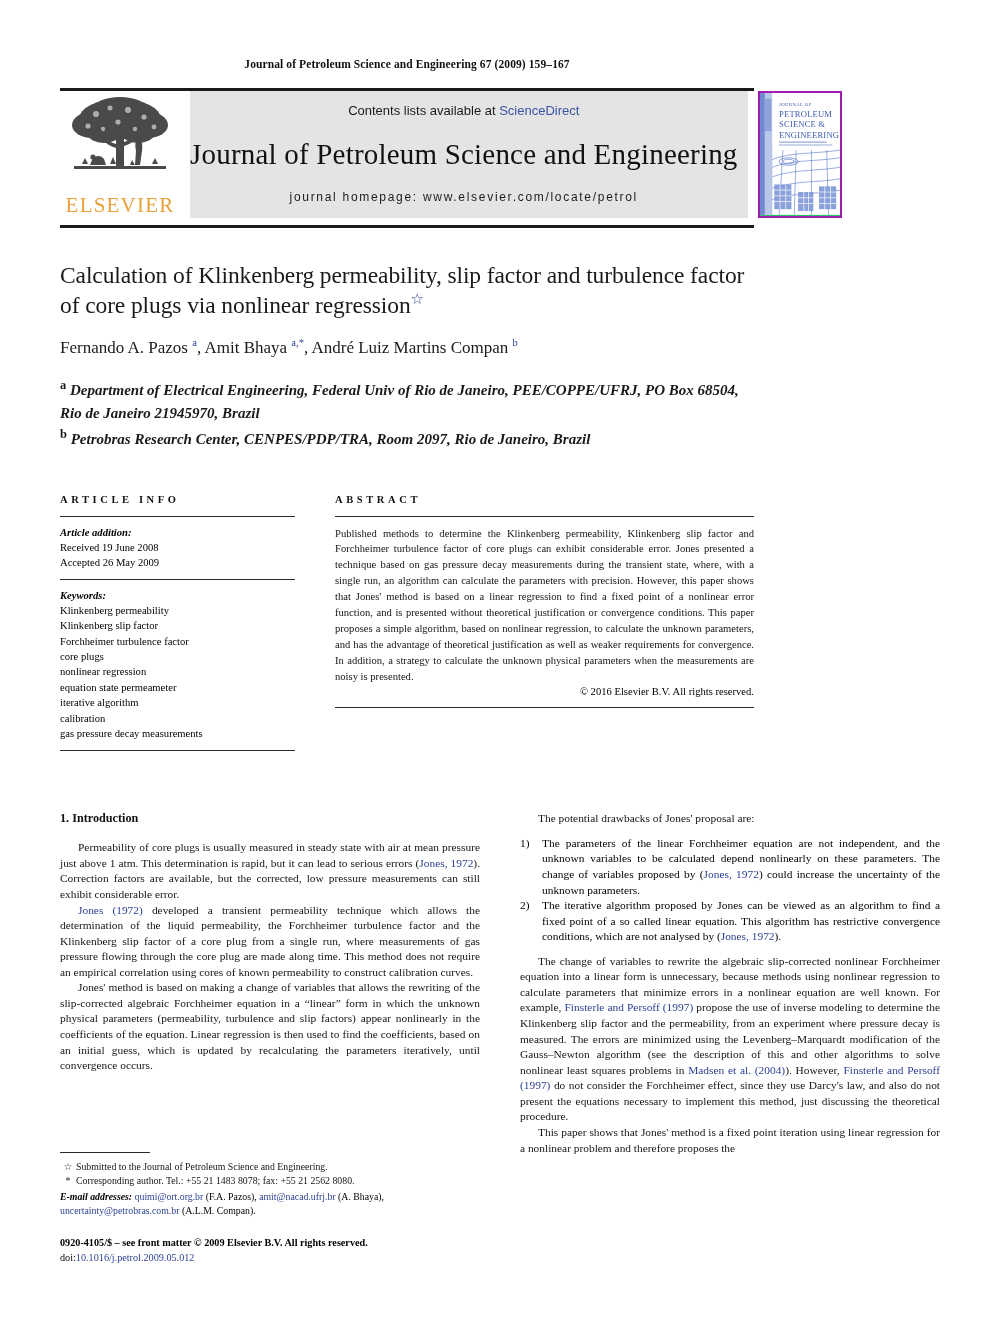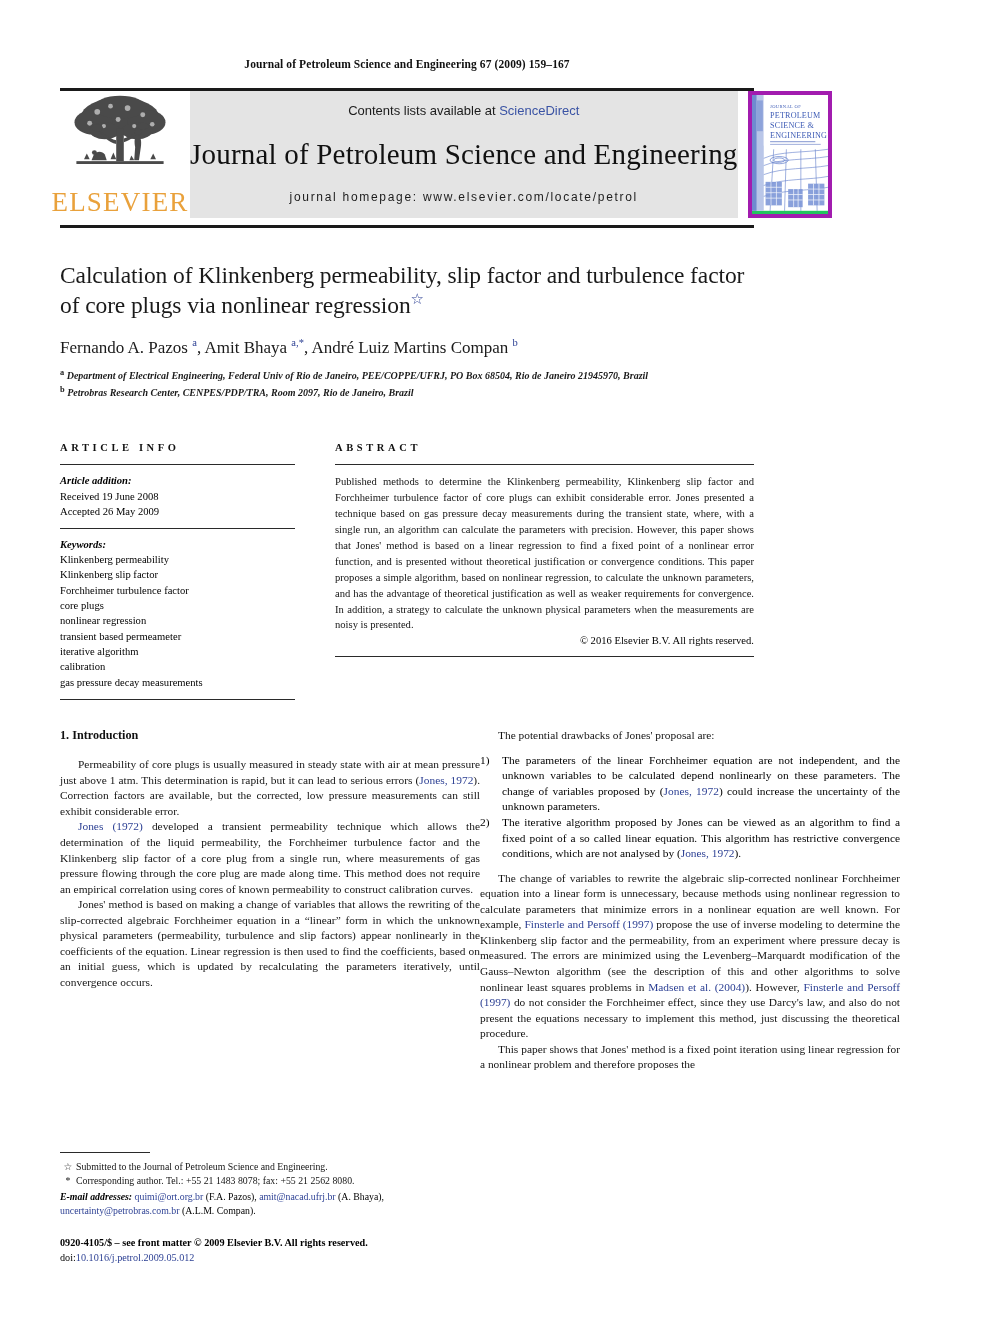--- a/index.html
+++ b/index.html
@@ -36,35 +36,35 @@
   }
   .elsevier-logo {
     width: 120px; flex: 0 0 120px;
     display: flex; flex-direction: column;
     align-items: center; justify-content: flex-end;
     padding-bottom: 2px;
   }
   .elsevier-logo svg { display:block; }
   .elsevier-wordmark {
     font-family: "Liberation Serif", serif;
-    font-size: 27px;
+    font-size: 21px;
     letter-spacing: 1.2px;
     color: #E9A13B;
     line-height: 1;
     margin-top: 7px;
   }
   .journal-banner {
     flex: 1 1 auto;
     background: #e4e4e4;
     margin: 0 10px;
     display: flex;
     flex-direction: column;
     align-items: center;
     justify-content: space-between;
-    padding: 12px 0 14px 0;
+    padding: 12px 10px 14px 0;
   }
   .contents-line {
     font-family: "Liberation Sans", sans-serif;
     font-size: 13px;
     color: #1c1c1c;
   }
   .contents-line .sd { color: #3a53a4; }
   .journal-title-big {
     font-family: "Liberation Serif", serif;
     font-size: 29px;
@@ -73,21 +73,21 @@
     white-space: nowrap;
   }
   .homepage-line {
     font-family: "Liberation Sans", sans-serif;
     font-size: 12px;
     letter-spacing: 1.7px;
     color: #1c1c1c;
   }
   .cover-thumb {
     width: 84px; flex: 0 0 84px;
-    border: 4px solid #a21caf;
+    border: 2px solid #a21caf;
     position: relative;
     overflow: hidden;
     background: #22c55e;
   }
   .cover-inner { position:absolute; inset:0; }
   .masthead-rule {
     border-bottom: 3px solid #1a1a1a;
     margin-top: 7px;
   }
 
@@ -100,25 +100,25 @@
     letter-spacing: -.1px;
   }
   .title .star { color:#2b3f93; font-size: 15px; vertical-align: super; }
   .authors {
     font-size: 17px;
     margin-top: 17px;
     color: #1a1a1a;
   }
   .authors sup { color:#2b3f93; font-size: 10.5px; }
   .affil {
-    font-size: 10px;
+    font-size: 15px;
     font-style: italic;
     font-weight: bold;
     line-height: 1.55;
-    margin-top: 9px;
+    margin-top: 18px;
     color: #1a1a1a;
   }
   .affil sup { font-style: normal; }
 
   
   .infoblock {
     display: flex;
     margin-top: 42px;
     gap: 40px;
   }
@@ -143,21 +143,22 @@
     padding-top: 9px;
     color: #141414;
   }
   .copyline { text-align: right; margin-top: 2px; font-size: 10.6px; }
 
   .big-rule { border-top: 1px solid #2a2a2a; margin-top: 10px; }
 
   
   .body2col {
     display: flex;
-    margin-top: 28px;
+    gap: 40px;
+    margin-top: 60px;
   }
   .bcol { width: 420px; flex: 0 0 420px; position: relative; }
   .h2 {
     font-size: 12.2px;
     font-weight: bold;
     margin-bottom: 14px;
     color: #111;
   }
   p.bd {
     font-size: 11.4px;
@@ -361,21 +362,21 @@
         <div>Accepted 26 May 2009</div>
       </div>
       <div class="hr-thin"></div>
       <div class="info-group kw">
         <div class="lbl">Keywords:</div>
         <div>Klinkenberg permeability</div>
         <div>Klinkenberg slip factor</div>
         <div>Forchheimer turbulence factor</div>
         <div>core plugs</div>
         <div>nonlinear regression</div>
-        <div>transient based permeameter</div>
+        <div>equation state permeameter</div>
         <div>iterative algorithm</div>
         <div>calibration</div>
         <div>gas pressure decay measurements</div>
       </div>
       <div class="hr-thin"></div>
     </div>
 
     <div class="col-abs">
       <div class="sec-head">ABSTRACT</div>
       <div class="hr-thin"></div>

